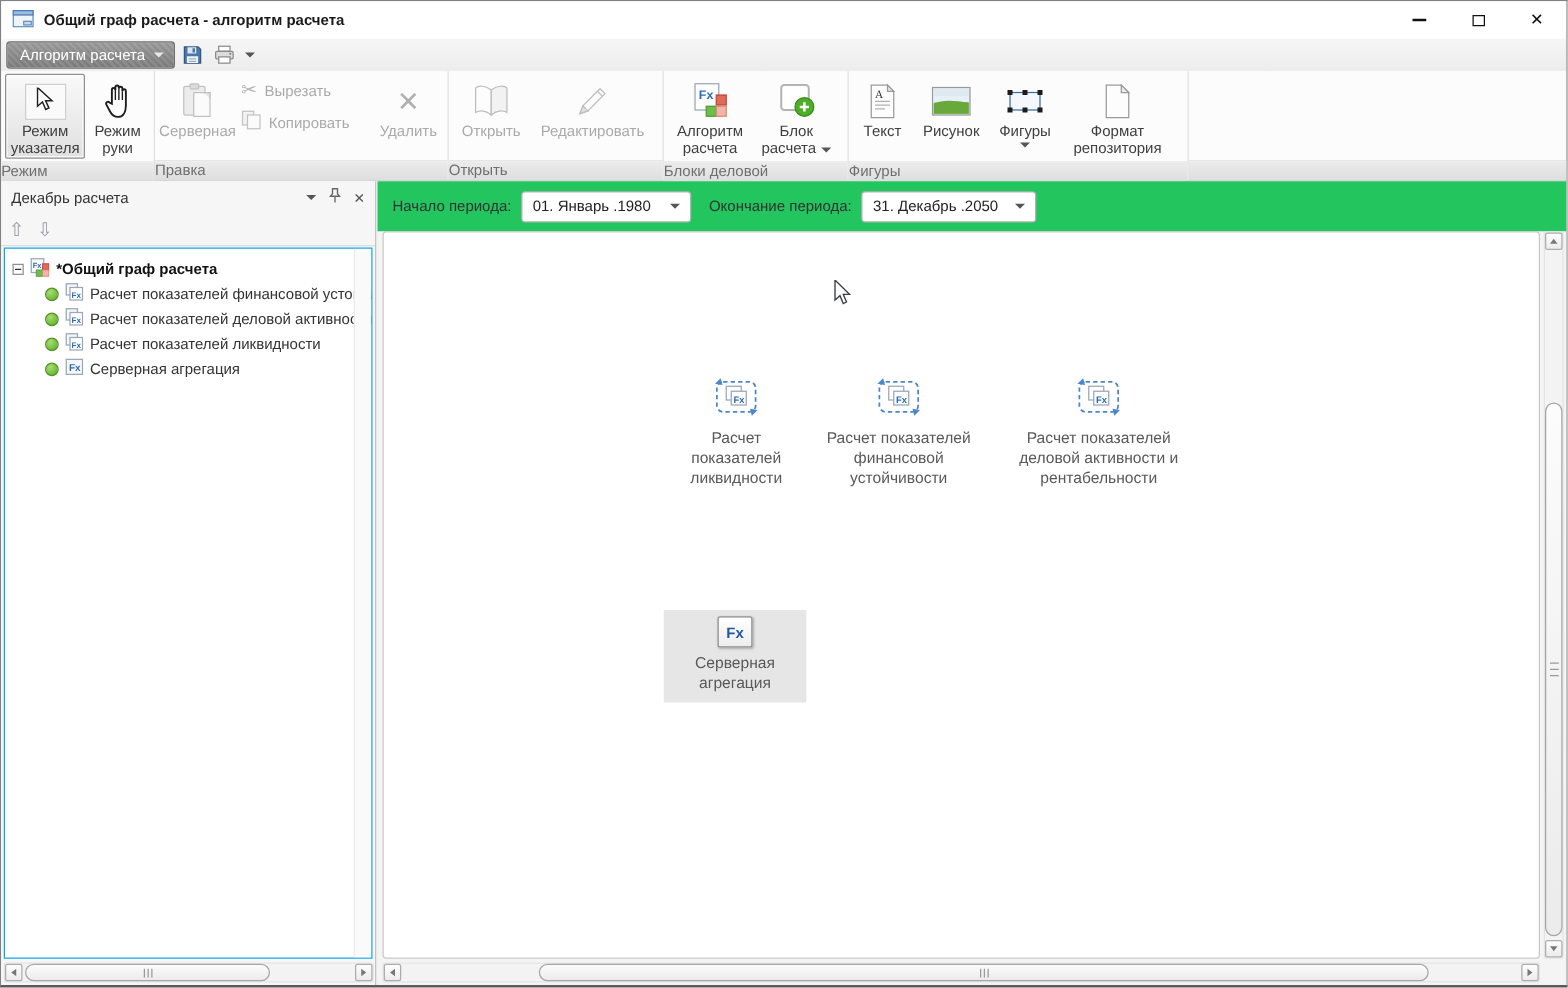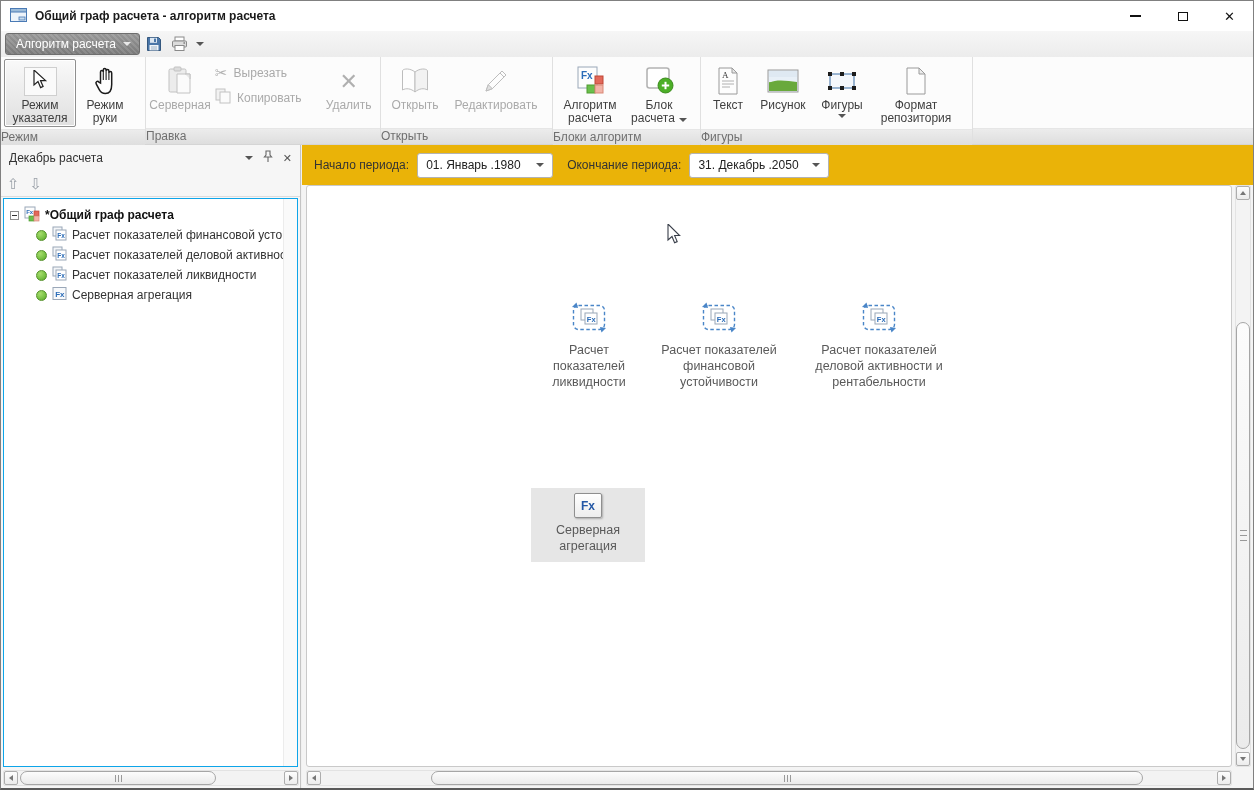--- a/index.html
+++ b/index.html
@@ -74,21 +74,21 @@
   .grip-v { width:1px; height:7px; background:#999; }
   .grip-h { width:7px; height:1px; background:#999; }
   .tri { width:0; height:0; display:inline-block; }
   .tri.left  { border-top:3px solid transparent; border-bottom:3px solid transparent; border-right:4px solid #777; }
   .tri.right { border-top:3px solid transparent; border-bottom:3px solid transparent; border-left:4px solid #777; }
   .tri.up    { border-left:3px solid transparent; border-right:3px solid transparent; border-bottom:4px solid #777; }
   .tri.down  { border-left:3px solid transparent; border-right:3px solid transparent; border-top:4px solid #777; }
 
   
   .canvasarea { position:absolute; left:301px; right:0; top:0; bottom:0; background:#f4f4f4; }
-  .periodbar { position:absolute; left:0; right:0; top:0; height:40px; background:#eab308; display:flex; align-items:center; padding-left:12px; gap:8px; }
+  .periodbar { position:absolute; left:0; right:0; top:0; height:40px; background:#22c55e; display:flex; align-items:center; padding-left:12px; gap:8px; }
   .pb-label { color:#333; }
   .pb-select { height:25px; border:1px solid #b3b3b3; border-radius:3px; background:#fff; display:flex; align-items:center; padding:0 8px; gap:8px; }
   .pb-select .val { color:#222; }
   .pb-select .tri-down.dark { margin-left:auto; }
   .pb-sel-start { width:136px; margin-right:6px; }
   .pb-sel-end { width:140px; }
   .canvas { position:absolute; left:4px; top:40px; right:21px; bottom:21px; background:#fff; border:1px solid #c9c9c9; border-radius:3px; }
   .cnode { position:absolute; display:flex; flex-direction:column; align-items:center; }
   .cnode-label { margin-top:5px; color:#595959; font-size:12.5px; line-height:16px; text-align:center; }
   .cnode4 { position:absolute; left:224px; top:302px; width:114px; height:74px; background:#e6e6e6; display:flex; flex-direction:column; align-items:center; padding-top:5px; }
@@ -145,21 +145,21 @@
           <circle cx="13.2" cy="7" r="0.9" fill="#8a8a8a"></circle>
         </svg>
     </div>
     <div class="qa-btn qa-drop">
       <span class="tri-down dark"></span>
     </div>
   </div>
 
   <div class="ribbon">
 
-    <div class="rgroup" style="width:145px">
+    <div class="rgroup" style="width:123px">
       <div class="rgroup-body">
         <div class="rbtn selected" style="width:72px">
           <span class="ricon">
               <span class="cursor-box">
             <svg width="15" height="20" viewBox="0 0 15 20">
                   <path d="M1 0 L1 15 L5 11.6 L7.6 17.6 L10.1 16.4 L7.5 10.6 L12.6 10.6 Z" fill="#fff" stroke="#222" stroke-width="1.2"></path>
                 </svg>
           </span>
             </span>
           <span>Режим указателя</span>
@@ -261,21 +261,21 @@
             <svg width="32" height="32" viewBox="0 0 32 32">
                 <rect x="4" y="3" width="22" height="20" rx="2.5" fill="#fff" stroke="#b3b3b3" stroke-width="1.6"></rect>
                 <circle cx="22.5" cy="20.5" r="7.5" fill="#4caf27" stroke="#3c8c1e"></circle>
                 <line x1="22.5" y1="16.8" x2="22.5" y2="24.2" stroke="#fff" stroke-width="2"></line>
                 <line x1="18.8" y1="20.5" x2="26.2" y2="20.5" stroke="#fff" stroke-width="2"></line>
               </svg>
           </span>
           <span><span>Блок расчета</span><span class="tri-down dark drop-after"></span></span>
         </div>
       </div>
-      <div class="rgroup-label">Блоки алгоритм</div>
+      <div class="rgroup-label">Блоки деловой</div>
     </div>
 
     <div class="rgroup" style="width:272px">
       <div class="rgroup-body">
         <div class="rbtn" style="width:48px">
           <span class="ricon">
             <svg width="26" height="30" viewBox="0 0 26 30">
                 <path d="M4 2 L17 2 L22 7 L22 28 L4 28 Z" fill="#fdfdfd" stroke="#9a9a9a"></path>
                 <path d="M17 2 L17 7 L22 7 Z" fill="#e8e8e8" stroke="#9a9a9a"></path>
                 <text x="7" y="12" font-size="9" fill="#333" font-family="Liberation Serif, serif">A</text>

